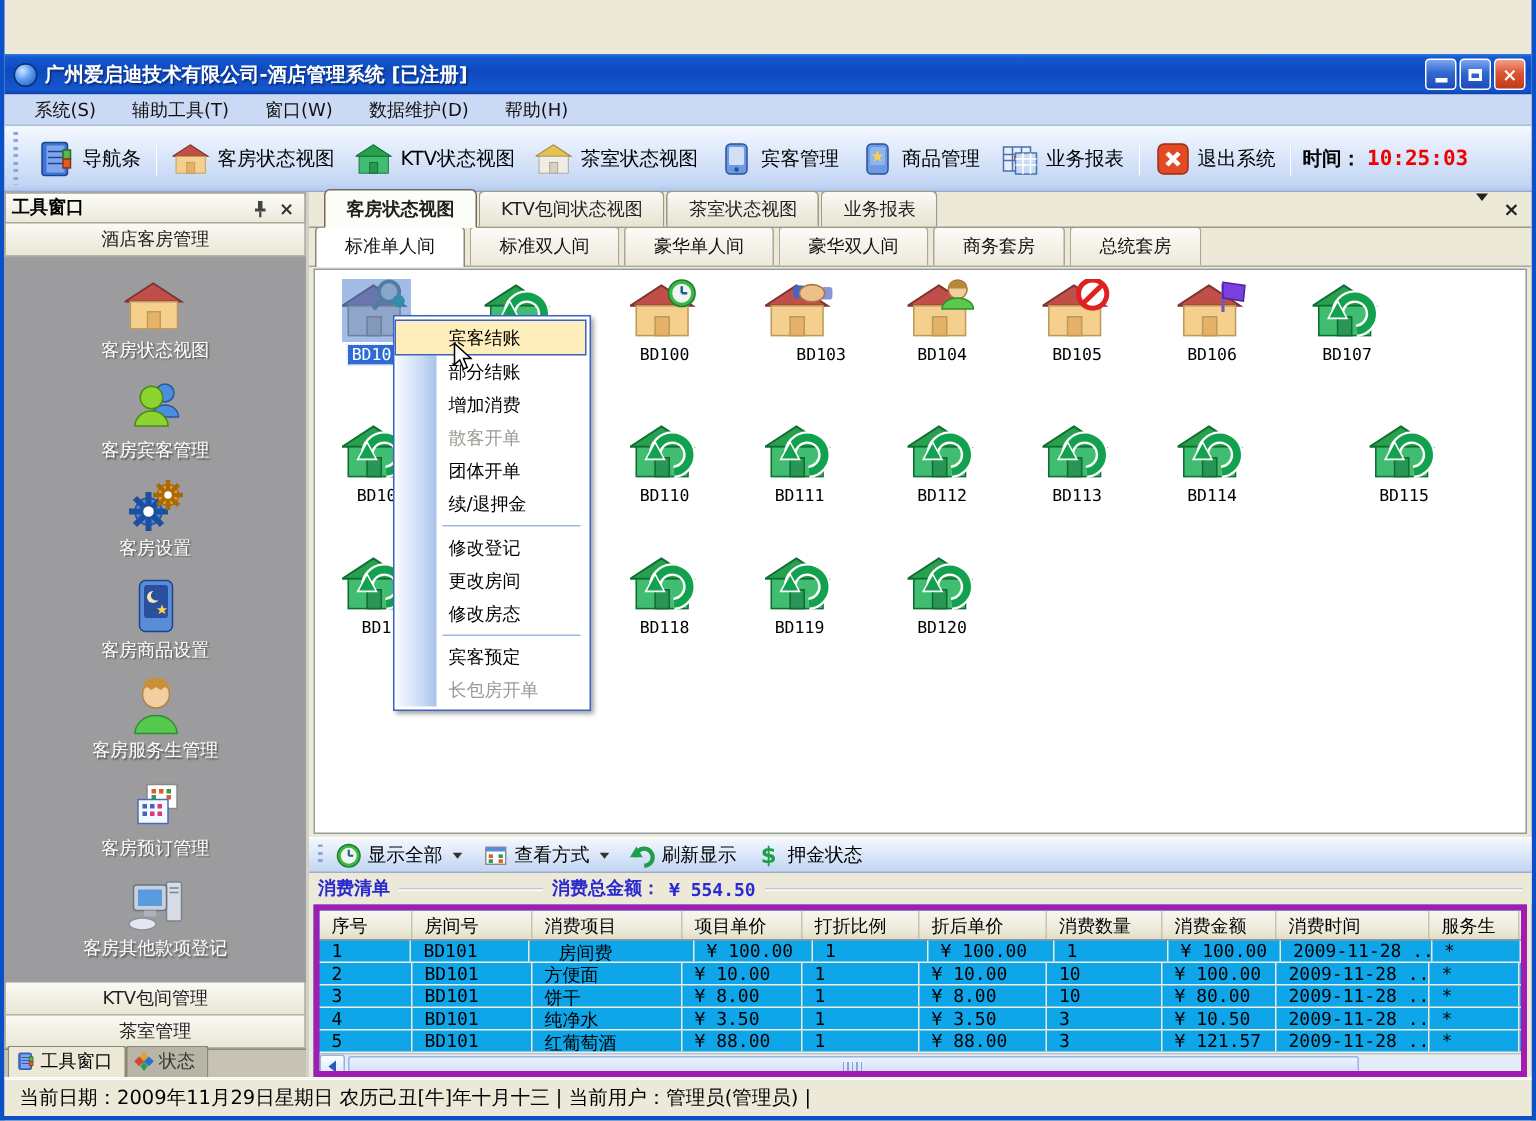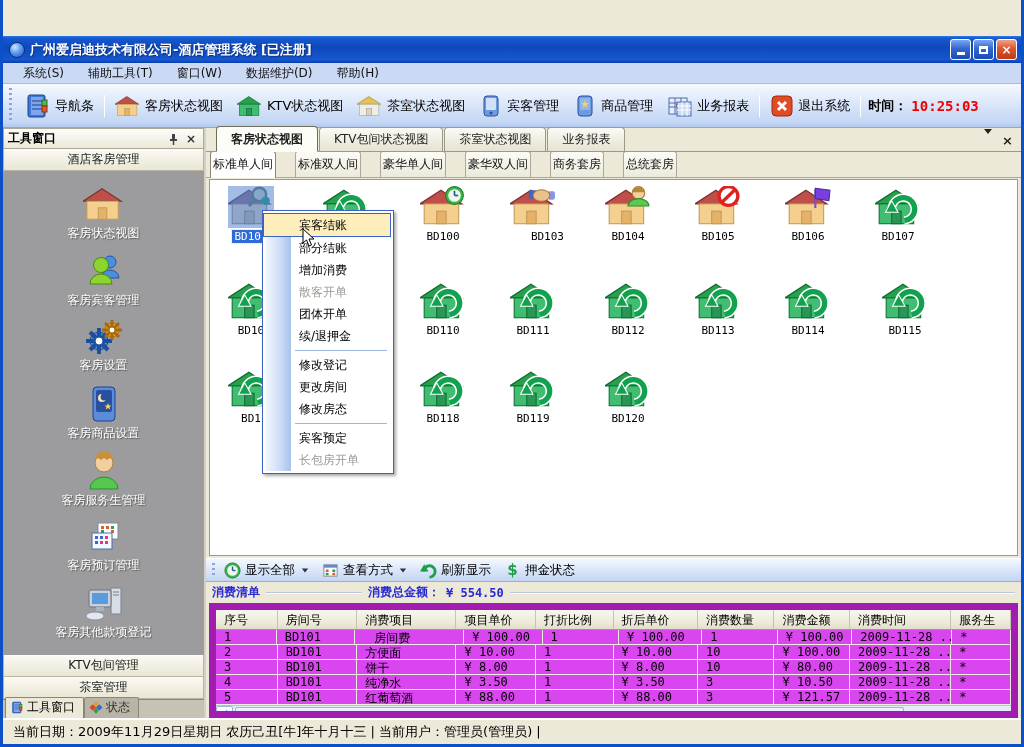--- a/index.html
+++ b/index.html
@@ -58,21 +58,21 @@
   .main { flex:1; display:flex; flex-direction:column; min-width:0; background:#ece9d8; }
   .doc-tabs { height:24px; flex:0 0 24px; display:flex; align-items:flex-end; padding:2px 4px 0 10px;
     border-bottom:1px solid #9c9988; position:relative; }
   .doc-tab { padding:3px 14px 3px; margin-right:1px; border:1px solid #9c9988; border-bottom:none;
     border-radius:4px 4px 0 0; background:linear-gradient(180deg,#fbfaf4,#e6e3d2); color:#222; white-space:nowrap; }
   .doc-tab.active { background:#fdfdf8; font-weight:bold; border-color:#6f6c5a; padding-top:4px; margin-bottom:-1px; border-bottom:1px solid #fdfdf8; }
   .doc-tabs .corner { position:absolute; right:8px; top:5px; display:flex; gap:10px; align-items:center; color:#222; }
   .tri-down { width:0; height:0; border-left:4px solid transparent; border-right:4px solid transparent; border-top:5px solid #222; }
   .corner .x { font-size:13px; font-weight:bold; }
   .sub-tabs { height:26px; flex:0 0 26px; display:flex; align-items:flex-end; padding:2px 0 0 4px; border-bottom:1px solid #aca899; }
-  .sub-tab { padding:4px 2px; margin-right:19px; border:1px solid #aca899; border-bottom:none;
+  .sub-tab { padding:4px 19px; margin-right:3px; border:1px solid #aca899; border-bottom:none;
     border-radius:3px 3px 0 0; background:linear-gradient(180deg,#fcfbf6,#eceadb); color:#111; white-space:nowrap; }
   .sub-tab.active { background:#fff; margin-bottom:-1px; padding-bottom:5px; border-color:#8a8875; }
   .room-wrap { flex:1; padding:1px 3px 2px 3px; min-height:0; }
   .room-area { position:relative; width:100%; height:100%; background:#fff; border:1px solid #919b9c; overflow:hidden; }
   .room { position:absolute; width:66px; text-align:center; }
   .room .iconbox { position:relative; width:46px; height:42px; margin:0 auto; }
   .room.sel .iconbox::after { content:""; position:absolute; inset:0; background:rgba(49,106,197,.45); }
   .room .rlbl { display:inline-block; margin-top:2px; padding:0 2px; font-size:11px;
     font-family:"DejaVu Sans Mono","Liberation Mono",monospace; color:#000; }
   .room.sel .rlbl { background:#2e6bd5; color:#fff; outline:1px dotted #cfe0ff; }
@@ -93,21 +93,21 @@
   .vt-btn .tri-down { border-top-color:#333; margin-left:2px; transform:scale(.8); }
   
   .summary { height:21px; flex:0 0 21px; display:flex; align-items:center; background:#ece9d8; padding:0 6px; gap:6px; }
   .summary .cap { color:#2a2ad0; font-weight:bold; white-space:nowrap; }
   .summary .val { color:#2a2ad0; font-weight:bold; white-space:nowrap;
     font-family:"DejaVu Sans Mono","Liberation Mono",monospace; }
   .summary .ln { height:2px; border-top:1px solid #b9c6de; border-bottom:1px solid #fdfdfa; }
   .summary .ln.short { width:96px; }
   .summary .ln.long { flex:1; }
   
-  .table-outer { flex:0 0 115px; margin:0 3px; border:7px solid #a21caf; background:#d946ef;
+  .table-outer { flex:0 0 115px; margin:0 3px; border:4px solid #a21caf; background:#0ea5e9;
     display:flex; flex-direction:column; overflow:hidden; }
   .thead { display:flex; height:20px; flex:0 0 20px;
     background:linear-gradient(180deg,#f8f7ef,#ece9d8 70%,#e0ddc8); border-bottom:1px solid #999; }
   .th { padding:2px 0 0 8px; color:#000; border-right:1px solid #c6c3b0; overflow:hidden; white-space:nowrap; }
   .trow { display:flex; height:15px; flex:0 0 15px; border-bottom:1px solid #f0eee2; }
   .td { padding:0 0 0 8px; overflow:hidden; white-space:nowrap; color:#000;
     font-family:"DejaVu Sans Mono","Liberation Mono",monospace; font-size:12px;
     border-right:1px solid #ecead8; }
   .td.cn { font-family:"DejaVu Sans","Liberation Sans",sans-serif; }
   .tfill { flex:1; }
@@ -486,21 +486,21 @@
             <div class="room" style="left: 8px; top: 188px;"><div class="iconbox">
                 <svg width="46" height="42" viewBox="0 0 44 40">
   <polygon points="20,4 40,17 0,17" fill="#28a04e" stroke="#0e6e30" stroke-width="1.2"></polygon>
   <rect x="4" y="17" width="33" height="19" fill="#41bd72" stroke="#0e6e30"></rect>
   <rect x="16" y="24" width="9" height="12" fill="#2a9655" stroke="#0e6e30"></rect>
                   <path d="M16 22 a11 11 0 1 1 12 11" fill="none" stroke="#fff" stroke-width="8"></path>
                   <path d="M16 22 a11 11 0 1 1 12 11" fill="none" stroke="#12a14e" stroke-width="5"></path>
                   <polygon points="10,25 22,25 16,14" fill="#12a14e" stroke="#fff"></polygon>
                 </svg>
               </div><span class="rlbl">BD1</span></div>
-            <div class="room" style="left: 662px; top: 100px;"><div class="iconbox">
+            <div class="room" style="left: 693px; top: 100px;"><div class="iconbox">
                 <svg width="46" height="42" viewBox="0 0 44 40">
   <polygon points="20,4 40,17 0,17" fill="#28a04e" stroke="#0e6e30" stroke-width="1.2"></polygon>
   <rect x="4" y="17" width="33" height="19" fill="#41bd72" stroke="#0e6e30"></rect>
   <rect x="16" y="24" width="9" height="12" fill="#2a9655" stroke="#0e6e30"></rect>
                   <path d="M16 22 a11 11 0 1 1 12 11" fill="none" stroke="#fff" stroke-width="8"></path>
                   <path d="M16 22 a11 11 0 1 1 12 11" fill="none" stroke="#12a14e" stroke-width="5"></path>
                   <polygon points="10,25 22,25 16,14" fill="#12a14e" stroke="#fff"></polygon>
                 </svg>
               </div><span class="rlbl">BD115</span></div>
             <div class="room" style="left: 565px; top: 100px;"><div class="iconbox">

